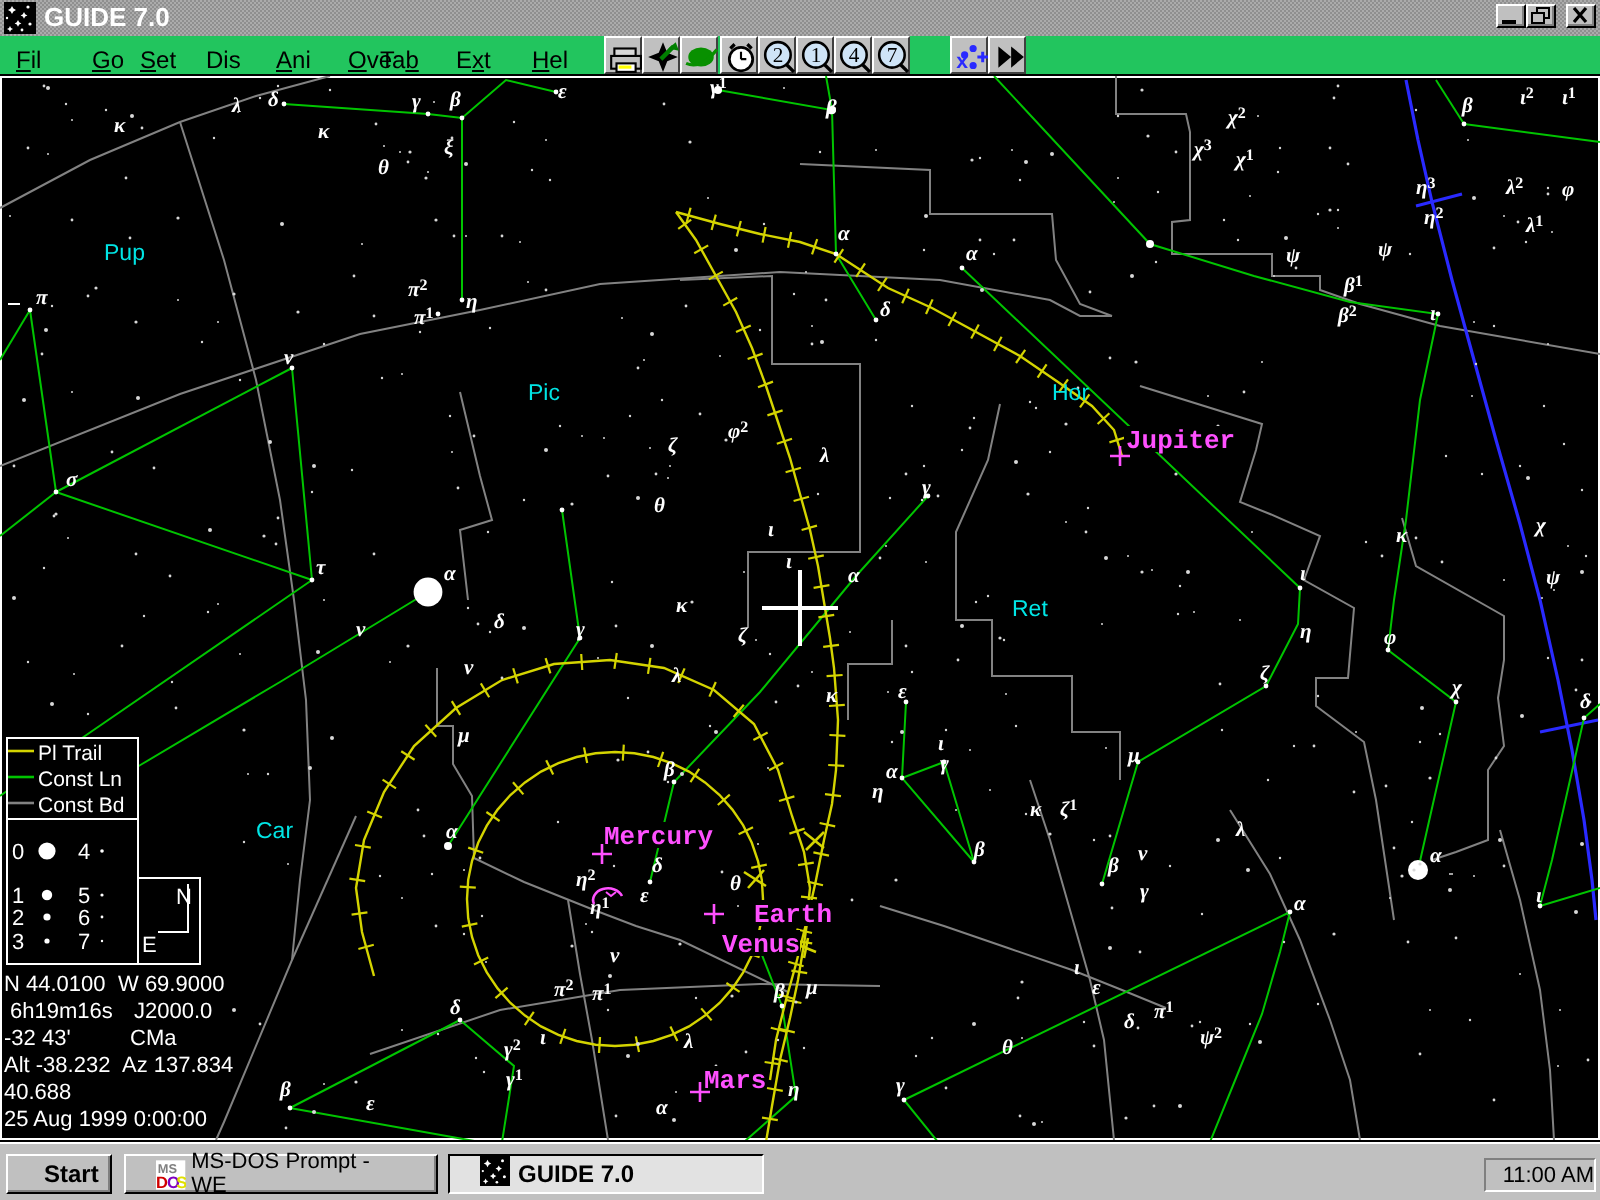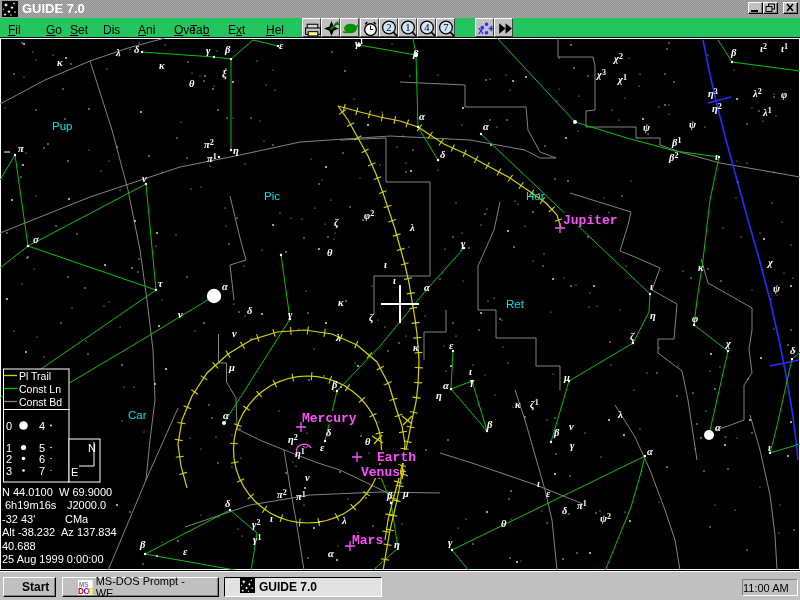--- a/index.html
+++ b/index.html
@@ -5,21 +5,21 @@
 #titlebar{position:absolute;left:0;top:0;width:800px;height:18px;background-image:repeating-conic-gradient(#8f8f8f 0% 25%, #ababab 0% 50%);background-size:2px 2px;}
 #titlebar .ticon{position:absolute;left:2px;top:1px}
 #titlebar .ttext{position:absolute;left:22px;top:1px;font-size:13px;font-weight:bold;color:#fff}
 .wbtn{position:absolute;top:2px;width:15px;height:12px;background:#c0c0c0;border:1px solid;border-color:#fff #000 #000 #fff;box-shadow:inset -1px -1px 0 #808080;font-size:9px;text-align:center;line-height:10px;color:#000}
 #menubar{position:absolute;left:0;top:18px;width:800px;height:20px;background:#22c55e;border-bottom:1px solid #000}
 .mi{position:absolute;top:5px;font-size:12px;color:#000}
 .tbtn{position:absolute;top:0px;width:19px;height:19px;background:#c0c0c0;border:1px solid;border-color:#fff #404040 #404040 #fff;padding:1px}
 #chart{position:absolute;left:0;top:38px}
 #taskbar{position:absolute;left:0;top:571px;width:800px;height:29px;background:#c0c0c0;border-top:1px solid #fff}
 .task{position:absolute;top:5px;height:20px;background:#c0c0c0;border:1px solid;border-color:#fff #000 #000 #fff;box-shadow:inset -1px -1px 0 #808080;font-size:11px;color:#000;display:flex;align-items:center;padding:0 15px}
-#clock{position:absolute;right:2px;top:7px;width:56px;height:17px;border:1px solid;border-color:#808080 #fff #fff #808080;font-size:11px;text-align:left;line-height:16px}
+#clock{position:absolute;right:2px;top:7px;width:56px;height:17px;border:1px solid;border-color:#808080 #fff #fff #808080;font-size:11px;text-align:right;line-height:16px}
 </style></head><body>
 <div id="titlebar">
 <span class="ticon"><svg width="16" height="16" viewBox="0 0 16 16">
         <rect width="16" height="16" fill="#000"></rect>
 <g fill="#fff">
           <path d="M4,2 l0.7,1.3 1.3,0.7 -1.3,0.7 -0.7,1.3 -0.7,-1.3 -1.3,-0.7 1.3,-0.7 Z"></path>
 <path d="M10,5 l0.6,1.1 1.1,0.6 -1.1,0.6 -0.6,1.1 -0.6,-1.1 -1.1,-0.6 1.1,-0.6 Z"></path>
 <path d="M7,9 l0.6,1.1 1.1,0.6 -1.1,0.6 -0.6,1.1 -0.6,-1.1 -1.1,-0.6 1.1,-0.6 Z"></path>
 <path d="M3,12 l0.5,1 1,0.5 -1,0.5 -0.5,1 -0.5,-1 -1,-0.5 1,-0.5 Z"></path>
 <circle cx="12" cy="2.5" r="0.8"></circle>

